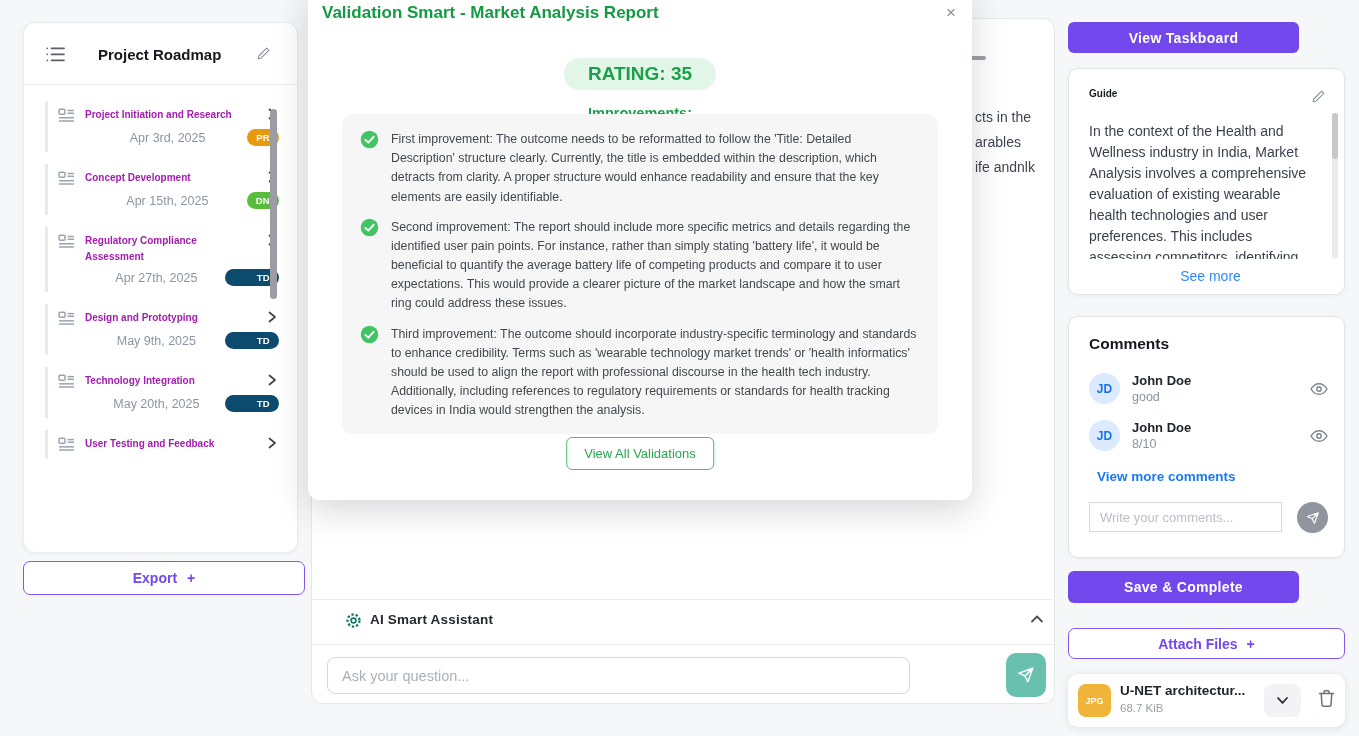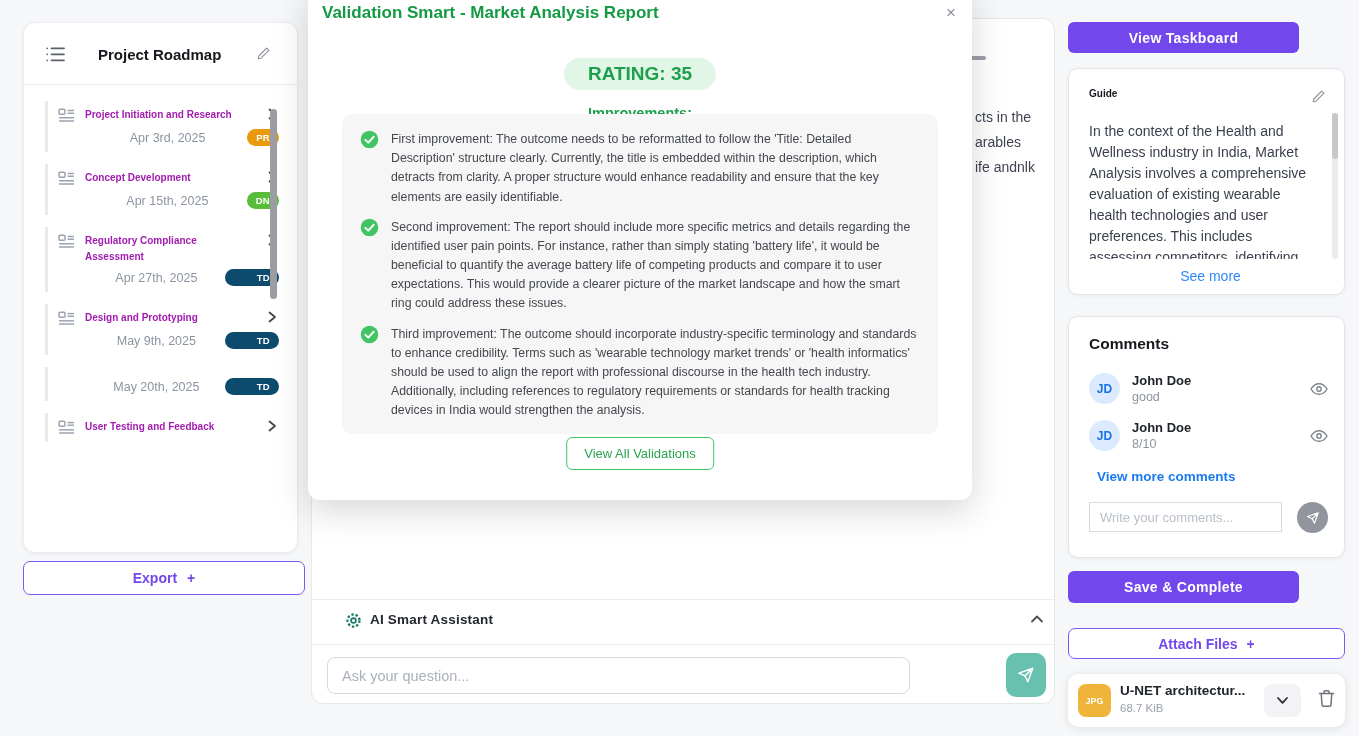--- a/index.html
+++ b/index.html
@@ -235,20 +235,39 @@
             </svg>
           </span>
       </div>
       <div class="sb-row2">
         <span class="sb-date">May 9th, 2025</span>
         <span class="badge b-bl">TD</span>
       </div>
     </div>
 
     <div class="sb-item">
+      <div class="sb-row1">
+        <span>
+            <svg width="17" height="17" viewBox="0 0 16 16">
+              <g stroke="#9aa3ad" stroke-width="1.4" fill="none">
+                <rect x="1" y="2.2" width="5.6" height="4.6" rx="1"></rect>
+                <line x1="9" y1="3.4" x2="15" y2="3.4"></line>
+                <line x1="9" y1="5.9" x2="15" y2="5.9"></line>
+                <line x1="1" y1="10.2" x2="15" y2="10.2"></line>
+                <line x1="1" y1="13.2" x2="15" y2="13.2"></line>
+              </g>
+            </svg>
+          </span>
+        <span class="sb-ititle">Technology Integration</span>
+        <span>
+            <svg width="14" height="14" viewBox="0 0 14 14">
+              <polyline points="4.5,2.5 10,7 4.5,11.5" fill="none" stroke="#3e444c" stroke-width="1.7" stroke-linecap="round" stroke-linejoin="round"></polyline>
+            </svg>
+          </span>
+      </div>
       <div class="sb-row2">
         <span class="sb-date">May 20th, 2025</span>
         <span class="badge b-bl">TD</span>
       </div>
     </div>
 
     <div class="sb-item">
       <div class="sb-row1">
         <span>
             <svg width="17" height="17" viewBox="0 0 16 16">

